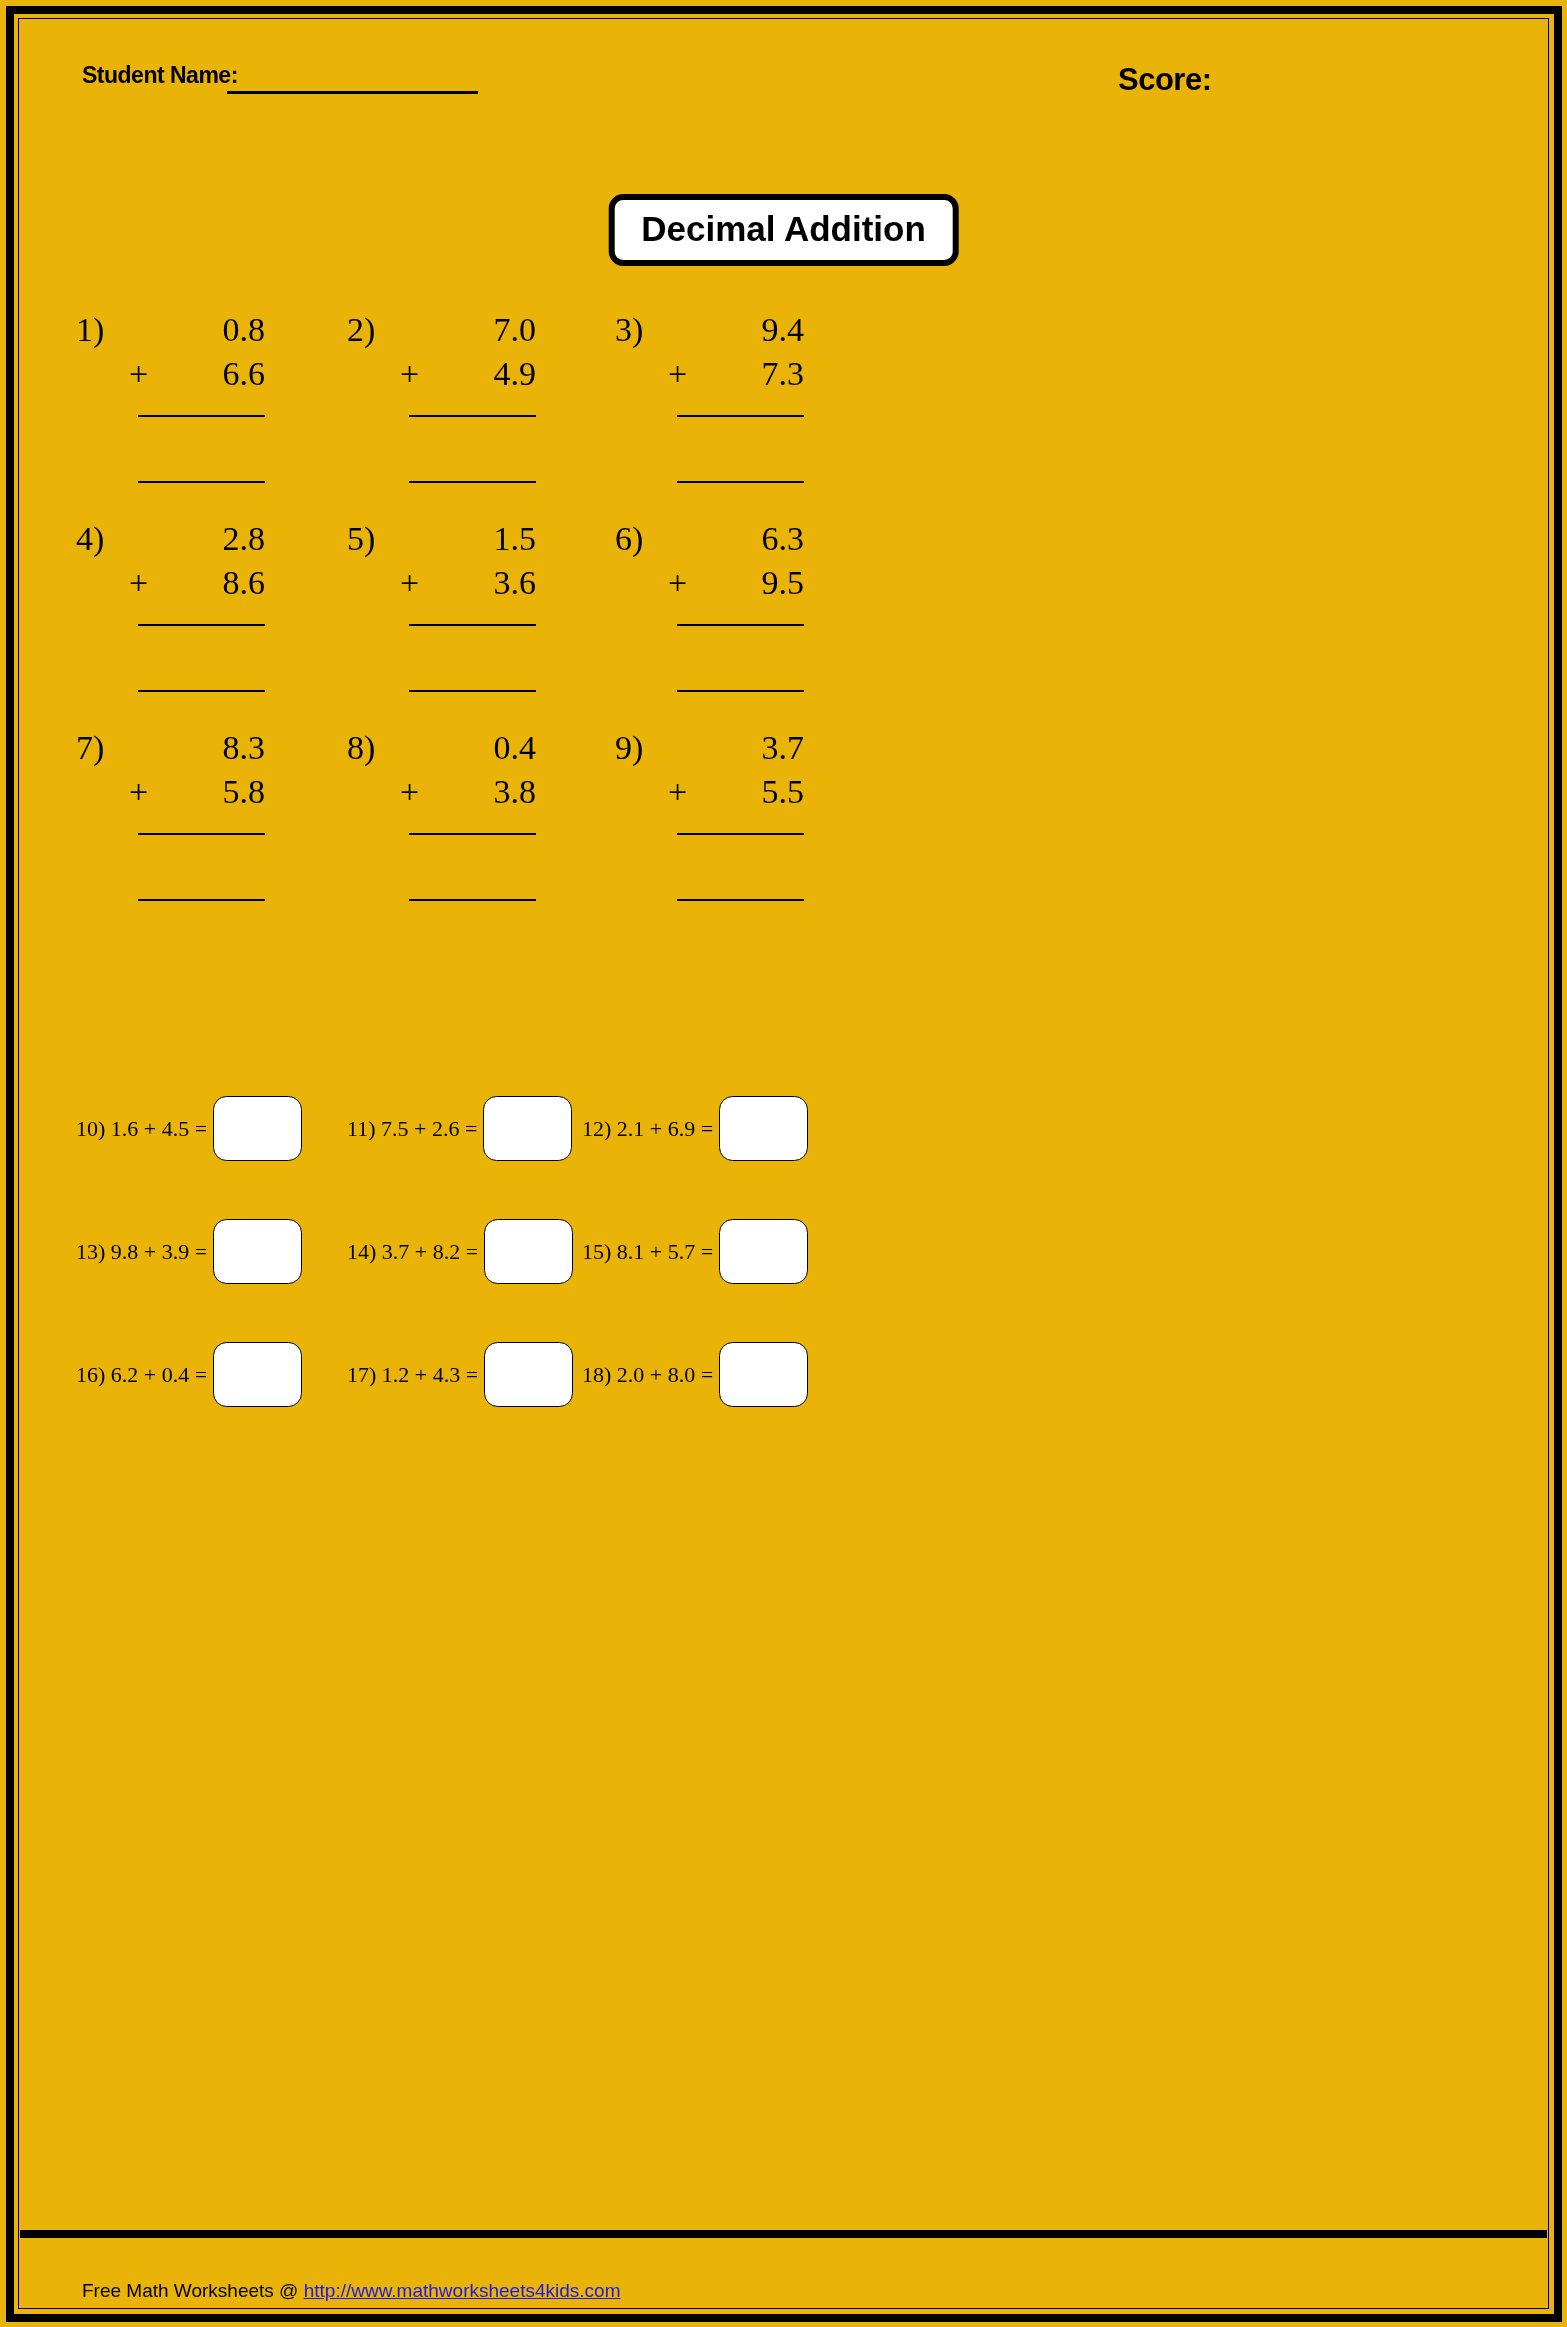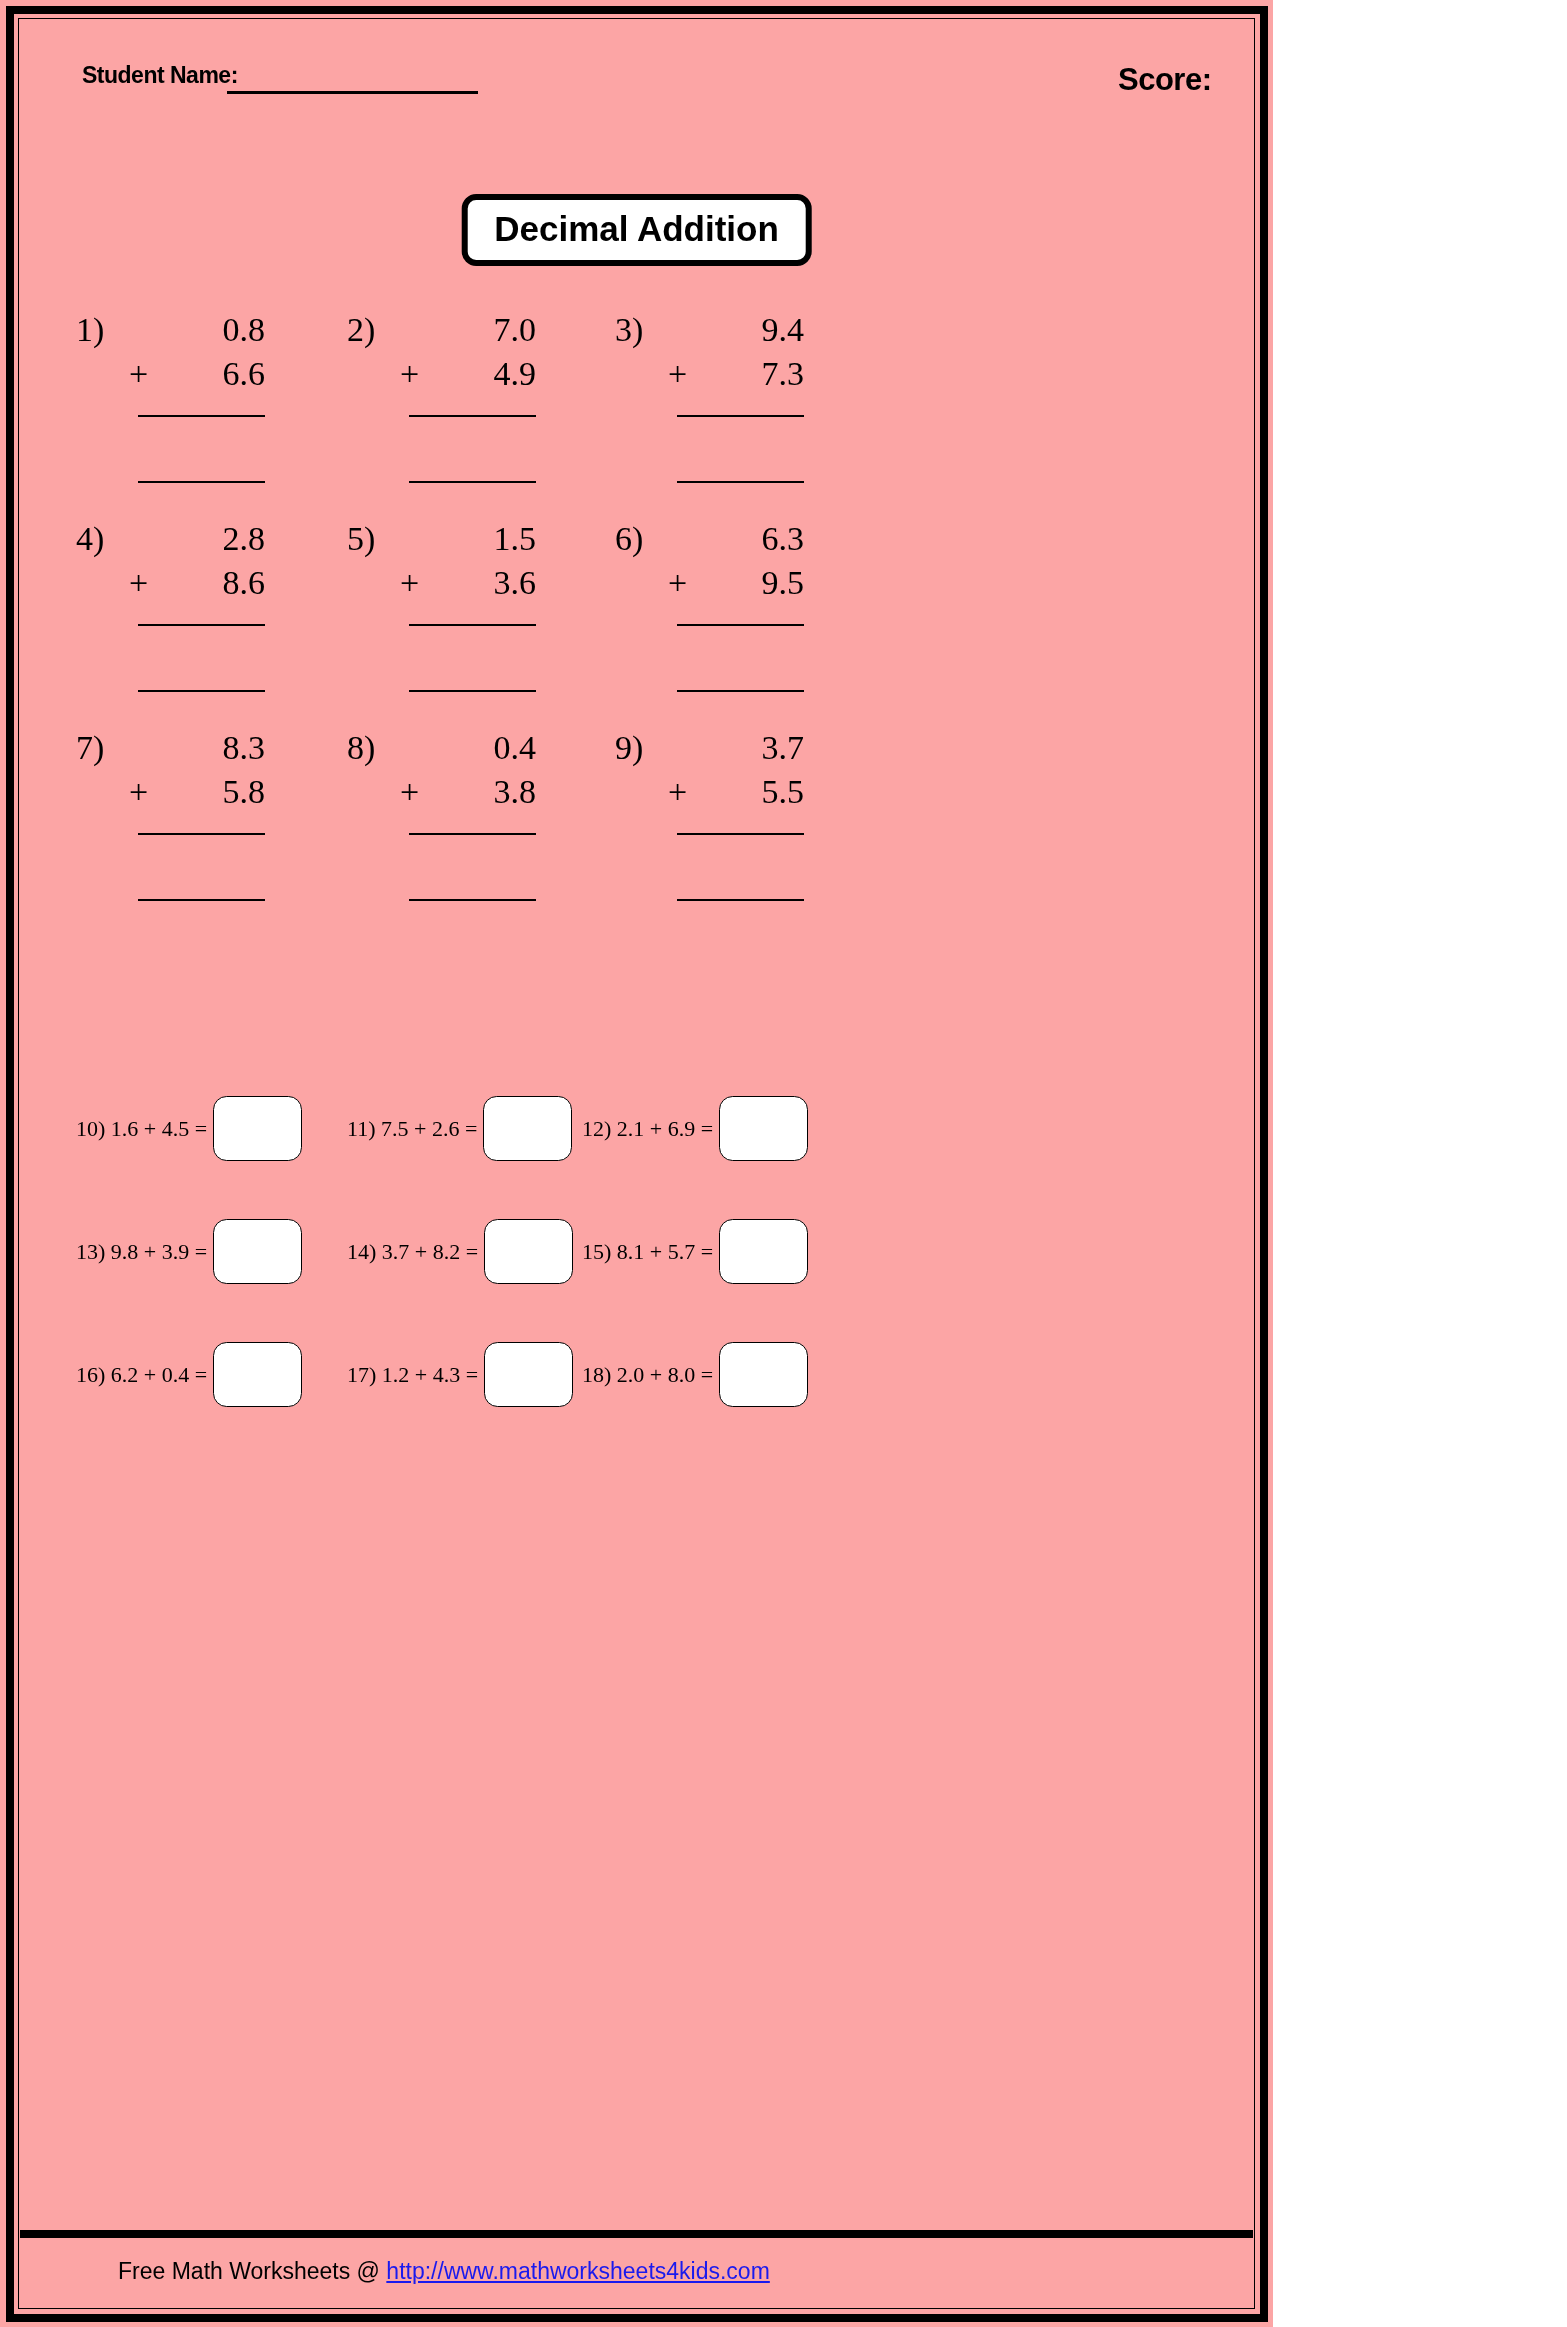--- a/index.html
+++ b/index.html
@@ -2,23 +2,23 @@
 <html style="font-size:14.5px"><head>
 <meta charset="utf-8">
 <style>
   html, body {
     margin: 0;
     padding: 0;
     background: #ffffff;
   }
   .page {
     position: relative;
-    width: 1273px;
+    width: 1567px;
     height: 2327px;
-    background: #fca5a5;
+    background: #eab308;
     box-sizing: border-box;
     font-family: "Liberation Serif", "DejaVu Serif", serif;
     color: #000000;
     overflow: hidden;
   }
 
   
   .frame-outer {
     position: absolute;
     left: 5.5px; top: 5.5px; right: 5.5px; bottom: 5.5px;
@@ -198,25 +198,24 @@
     position: absolute;
     left: -20px;
     right: -20px;
     bottom: 69px;
     height: 0;
     border-bottom: 8.2px solid #000000;
   }
   .footer {
     position: absolute;
     left: 62px;
-    bottom: 22px;
+    bottom: 5px;
     font-family: "Liberation Sans", "DejaVu Sans", sans-serif;
-    font-size: 23px;
-    white-space: nowrap;
-    margin-left: 36px;
+    font-size: 19px;
+    white-space: nowrap;
   }
   .footer-link {
     color: #1a1aee;
     text-decoration: underline;
   }
 </style>
 </head>
 <body>
 
 <div class="page">

